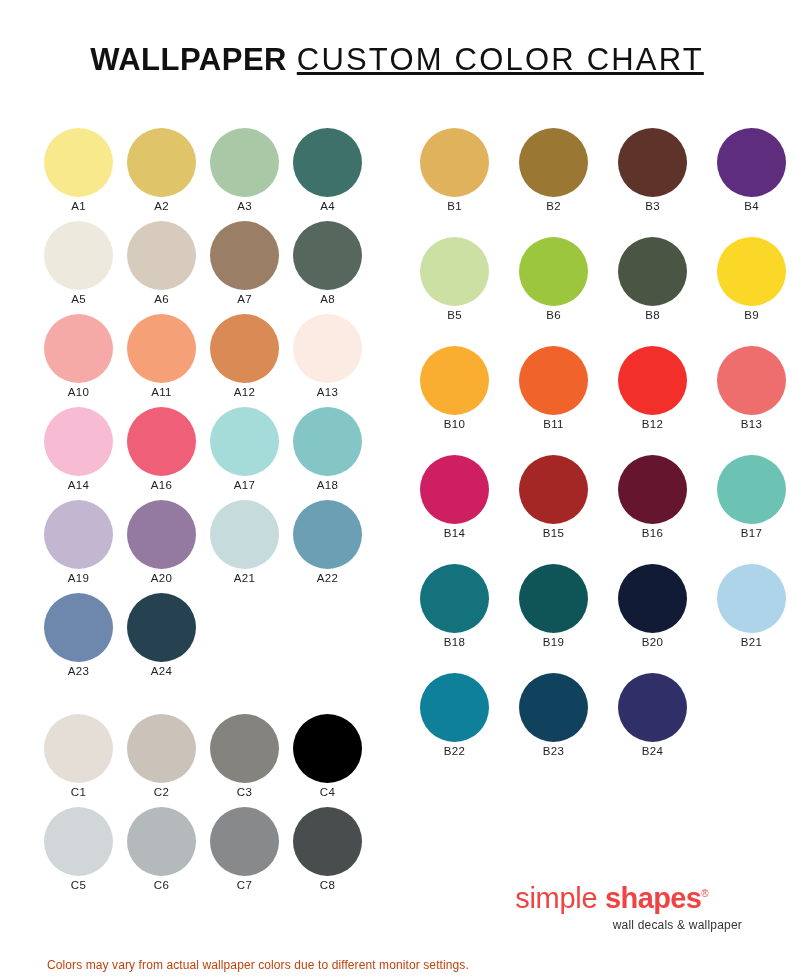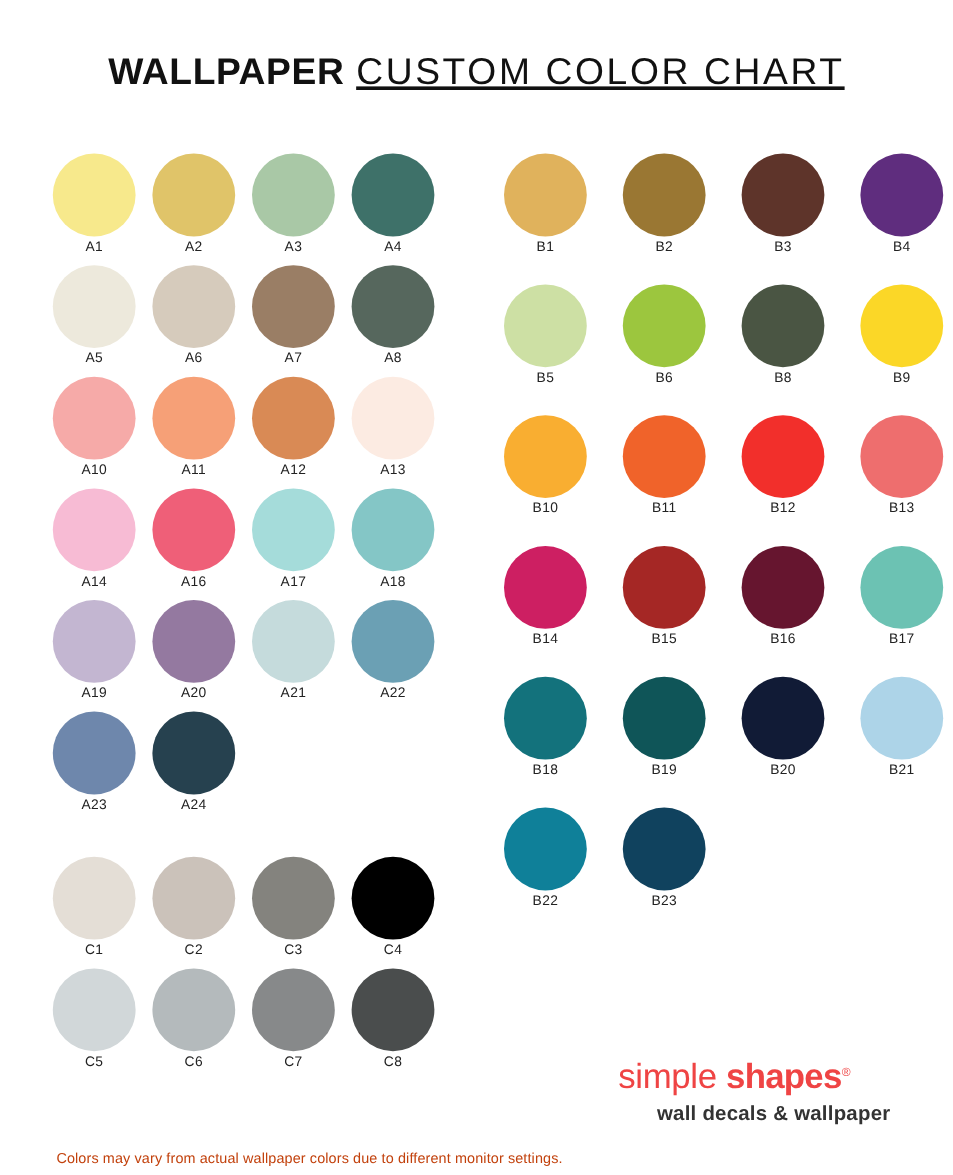--- a/index.html
+++ b/index.html
@@ -105,22 +105,22 @@
     font-weight: 800;
     letter-spacing: -0.6px;
   }
   #logo .wordmark .reg {
     font-size: 10px;
     vertical-align: super;
     font-weight: 400;
   }
   #logo .tagline {
     margin-top: 5px;
-    font-size: 17px;
-    font-weight: 700;
+    font-size: 12px;
+    font-weight: 400;
     letter-spacing: 0.2px;
     color: #333333;
     white-space: nowrap;
   }
 </style>
 </head>
 <body>
 
 <div id="title">
   <span class="strong">WALLPAPER</span><span>&nbsp;</span><span class="light">CUSTOM COLOR CHART</span>
@@ -297,20 +297,24 @@
       <span class="dot" style="background: rgb(173, 212, 232);"></span>
       <span class="cap">B21</span>
     </div>
     <div class="cell">
       <span class="dot" style="background: rgb(15, 128, 153);"></span>
       <span class="cap">B22</span>
     </div>
     <div class="cell">
       <span class="dot" style="background: rgb(16, 66, 94);"></span>
       <span class="cap">B23</span>
+    </div>
+    <div class="cell">
+      <span class="dot" style="background: rgb(49, 47, 104);"></span>
+      <span class="cap">B24</span>
     </div>
   </div>
 <div class="grid" id="grid-c">
     <div class="cell">
       <span class="dot" style="background: rgb(228, 222, 214);"></span>
       <span class="cap">C1</span>
     </div>
     <div class="cell">
       <span class="dot" style="background: rgb(203, 194, 186);"></span>
       <span class="cap">C2</span>

